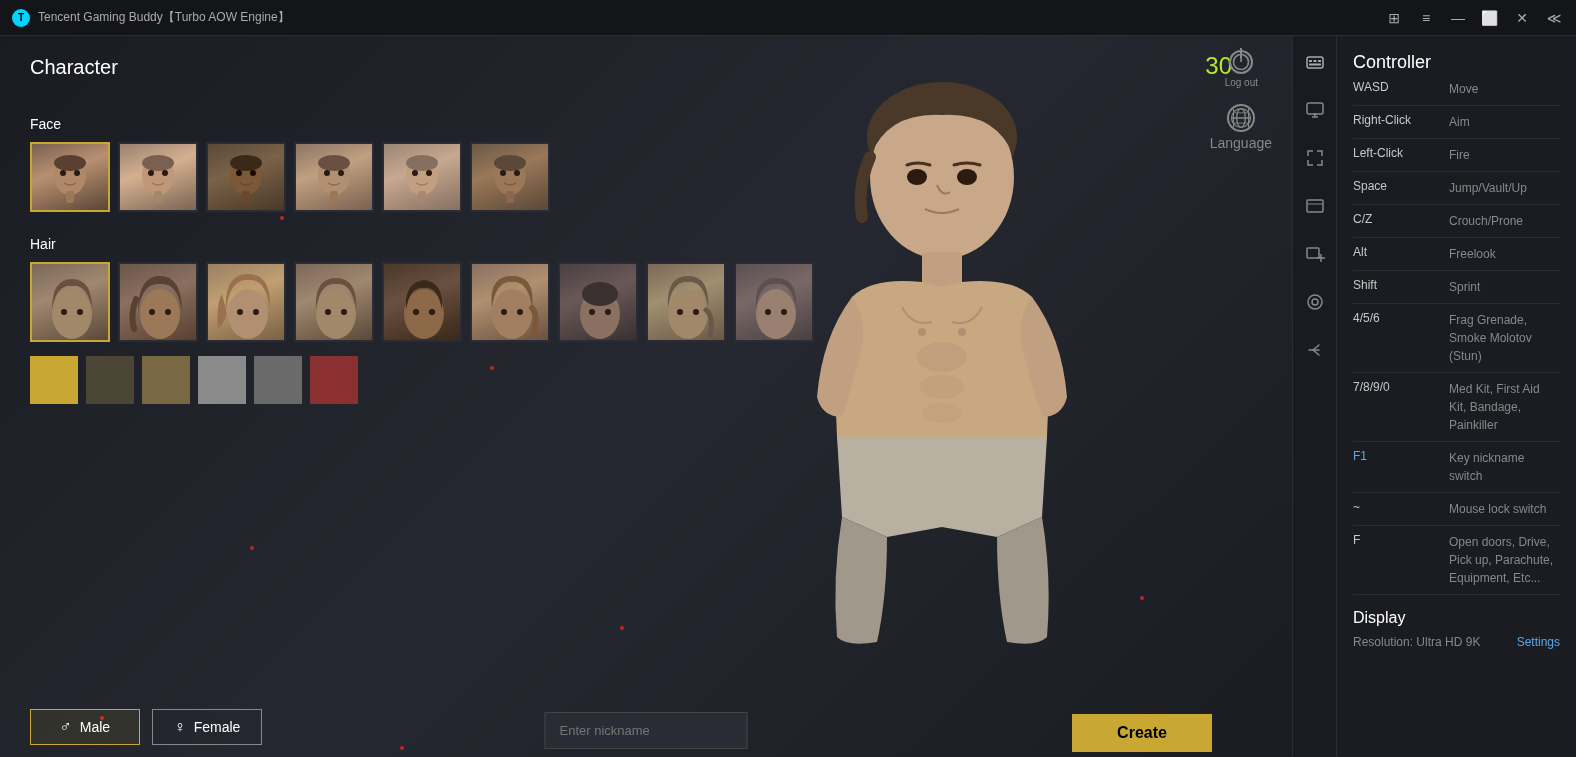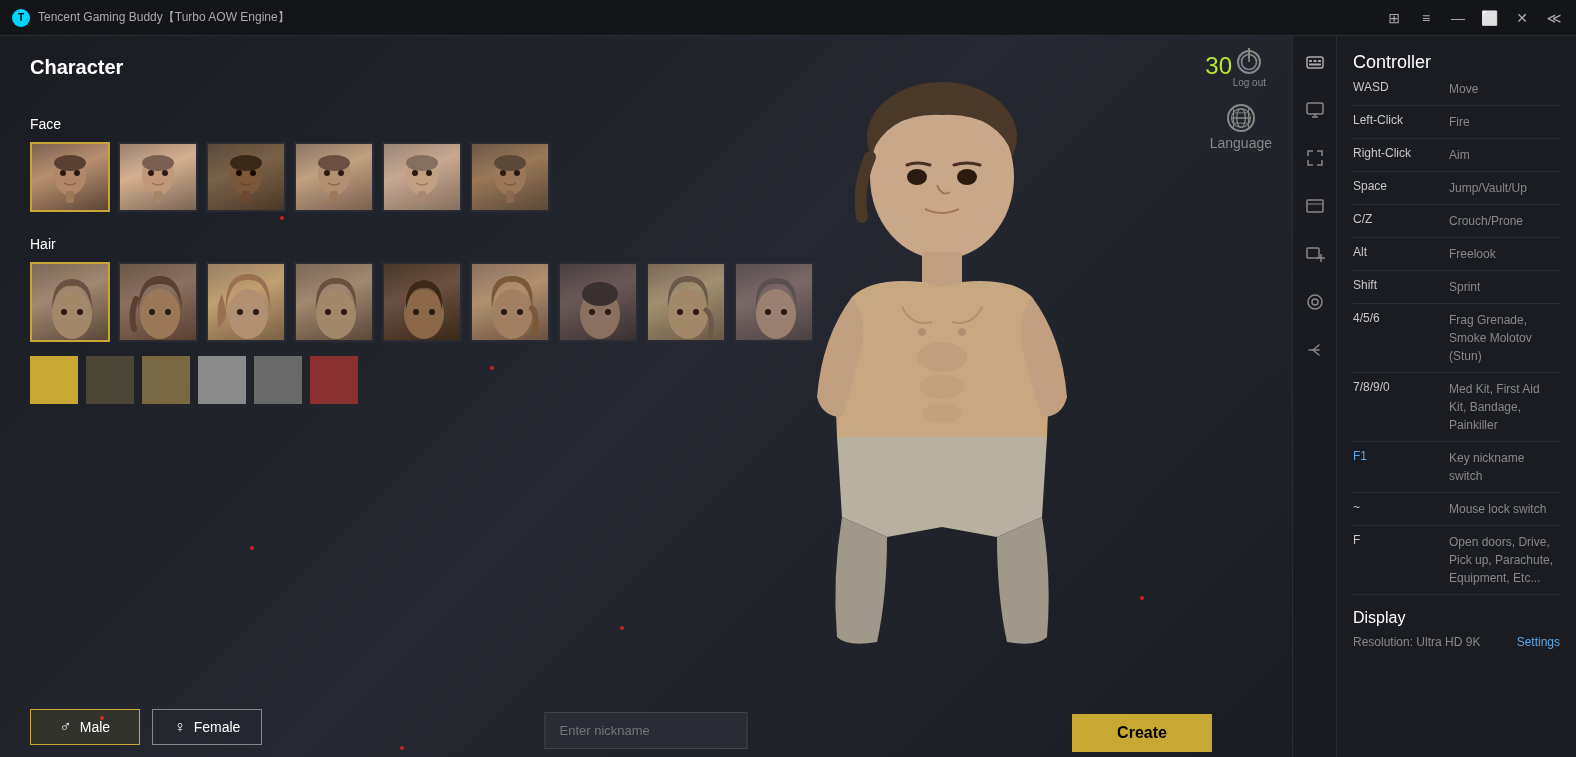--- a/index.html
+++ b/index.html
@@ -69,21 +69,21 @@
       overflow: hidden;
     }
 
     
     .character-title {
       position: absolute;
       top: 20px;
       left: 30px;
       font-size: 20px;
       color: #fff;
-      font-weight: 700;
+      font-weight: 400;
     }
 
     
     .timer {
       position: absolute;
       top: 16px;
       right: 60px;
       font-size: 24px;
       color: #b8e832;
       font-weight: normal;
@@ -454,21 +454,21 @@
 </div>
 
 <div class="main-layout">
 
   <div class="game-panel">
 
     <div class="character-title">Character</div>
 
     <div class="timer">30</div>
 
-    <div class="logout-btn" style="position:absolute;top:14px;right:26px;text-align:right;">
+    <div class="logout-btn" style="position:absolute;top:14px;right:34px;text-align:right;">
       <div class="power-icon">
         <svg width="24" height="24" viewBox="0 0 24 24" fill="none">
           <circle cx="12" cy="12" r="9" stroke="#888" stroke-width="2"></circle>
           <line x1="12" y1="3" x2="12" y2="12" stroke="#888" stroke-width="2"></line>
         </svg>
       </div>
       <span>Log out</span>
     </div>
 
     <div class="lang-btn" style="position:absolute;top:68px;right:20px;">
@@ -800,26 +800,26 @@
     </div>
 
     <div class="controller-panel">
       <div class="controller-title">Controller</div>
 
       <div class="keybind-row">
         <span class="keybind-key">WASD</span>
         <span class="keybind-action">Move</span>
       </div>
       <div class="keybind-row">
+        <span class="keybind-key">Right-Click</span>
+        <span class="keybind-action">Aim</span>
+      </div>
+      <div class="keybind-row">
         <span class="keybind-key">Left-Click</span>
         <span class="keybind-action">Fire</span>
-      </div>
-      <div class="keybind-row">
-        <span class="keybind-key">Right-Click</span>
-        <span class="keybind-action">Aim</span>
       </div>
       <div class="keybind-row">
         <span class="keybind-key">Space</span>
         <span class="keybind-action">Jump/Vault/Up</span>
       </div>
       <div class="keybind-row">
         <span class="keybind-key">C/Z</span>
         <span class="keybind-action">Crouch/Prone</span>
       </div>
       <div class="keybind-row">

